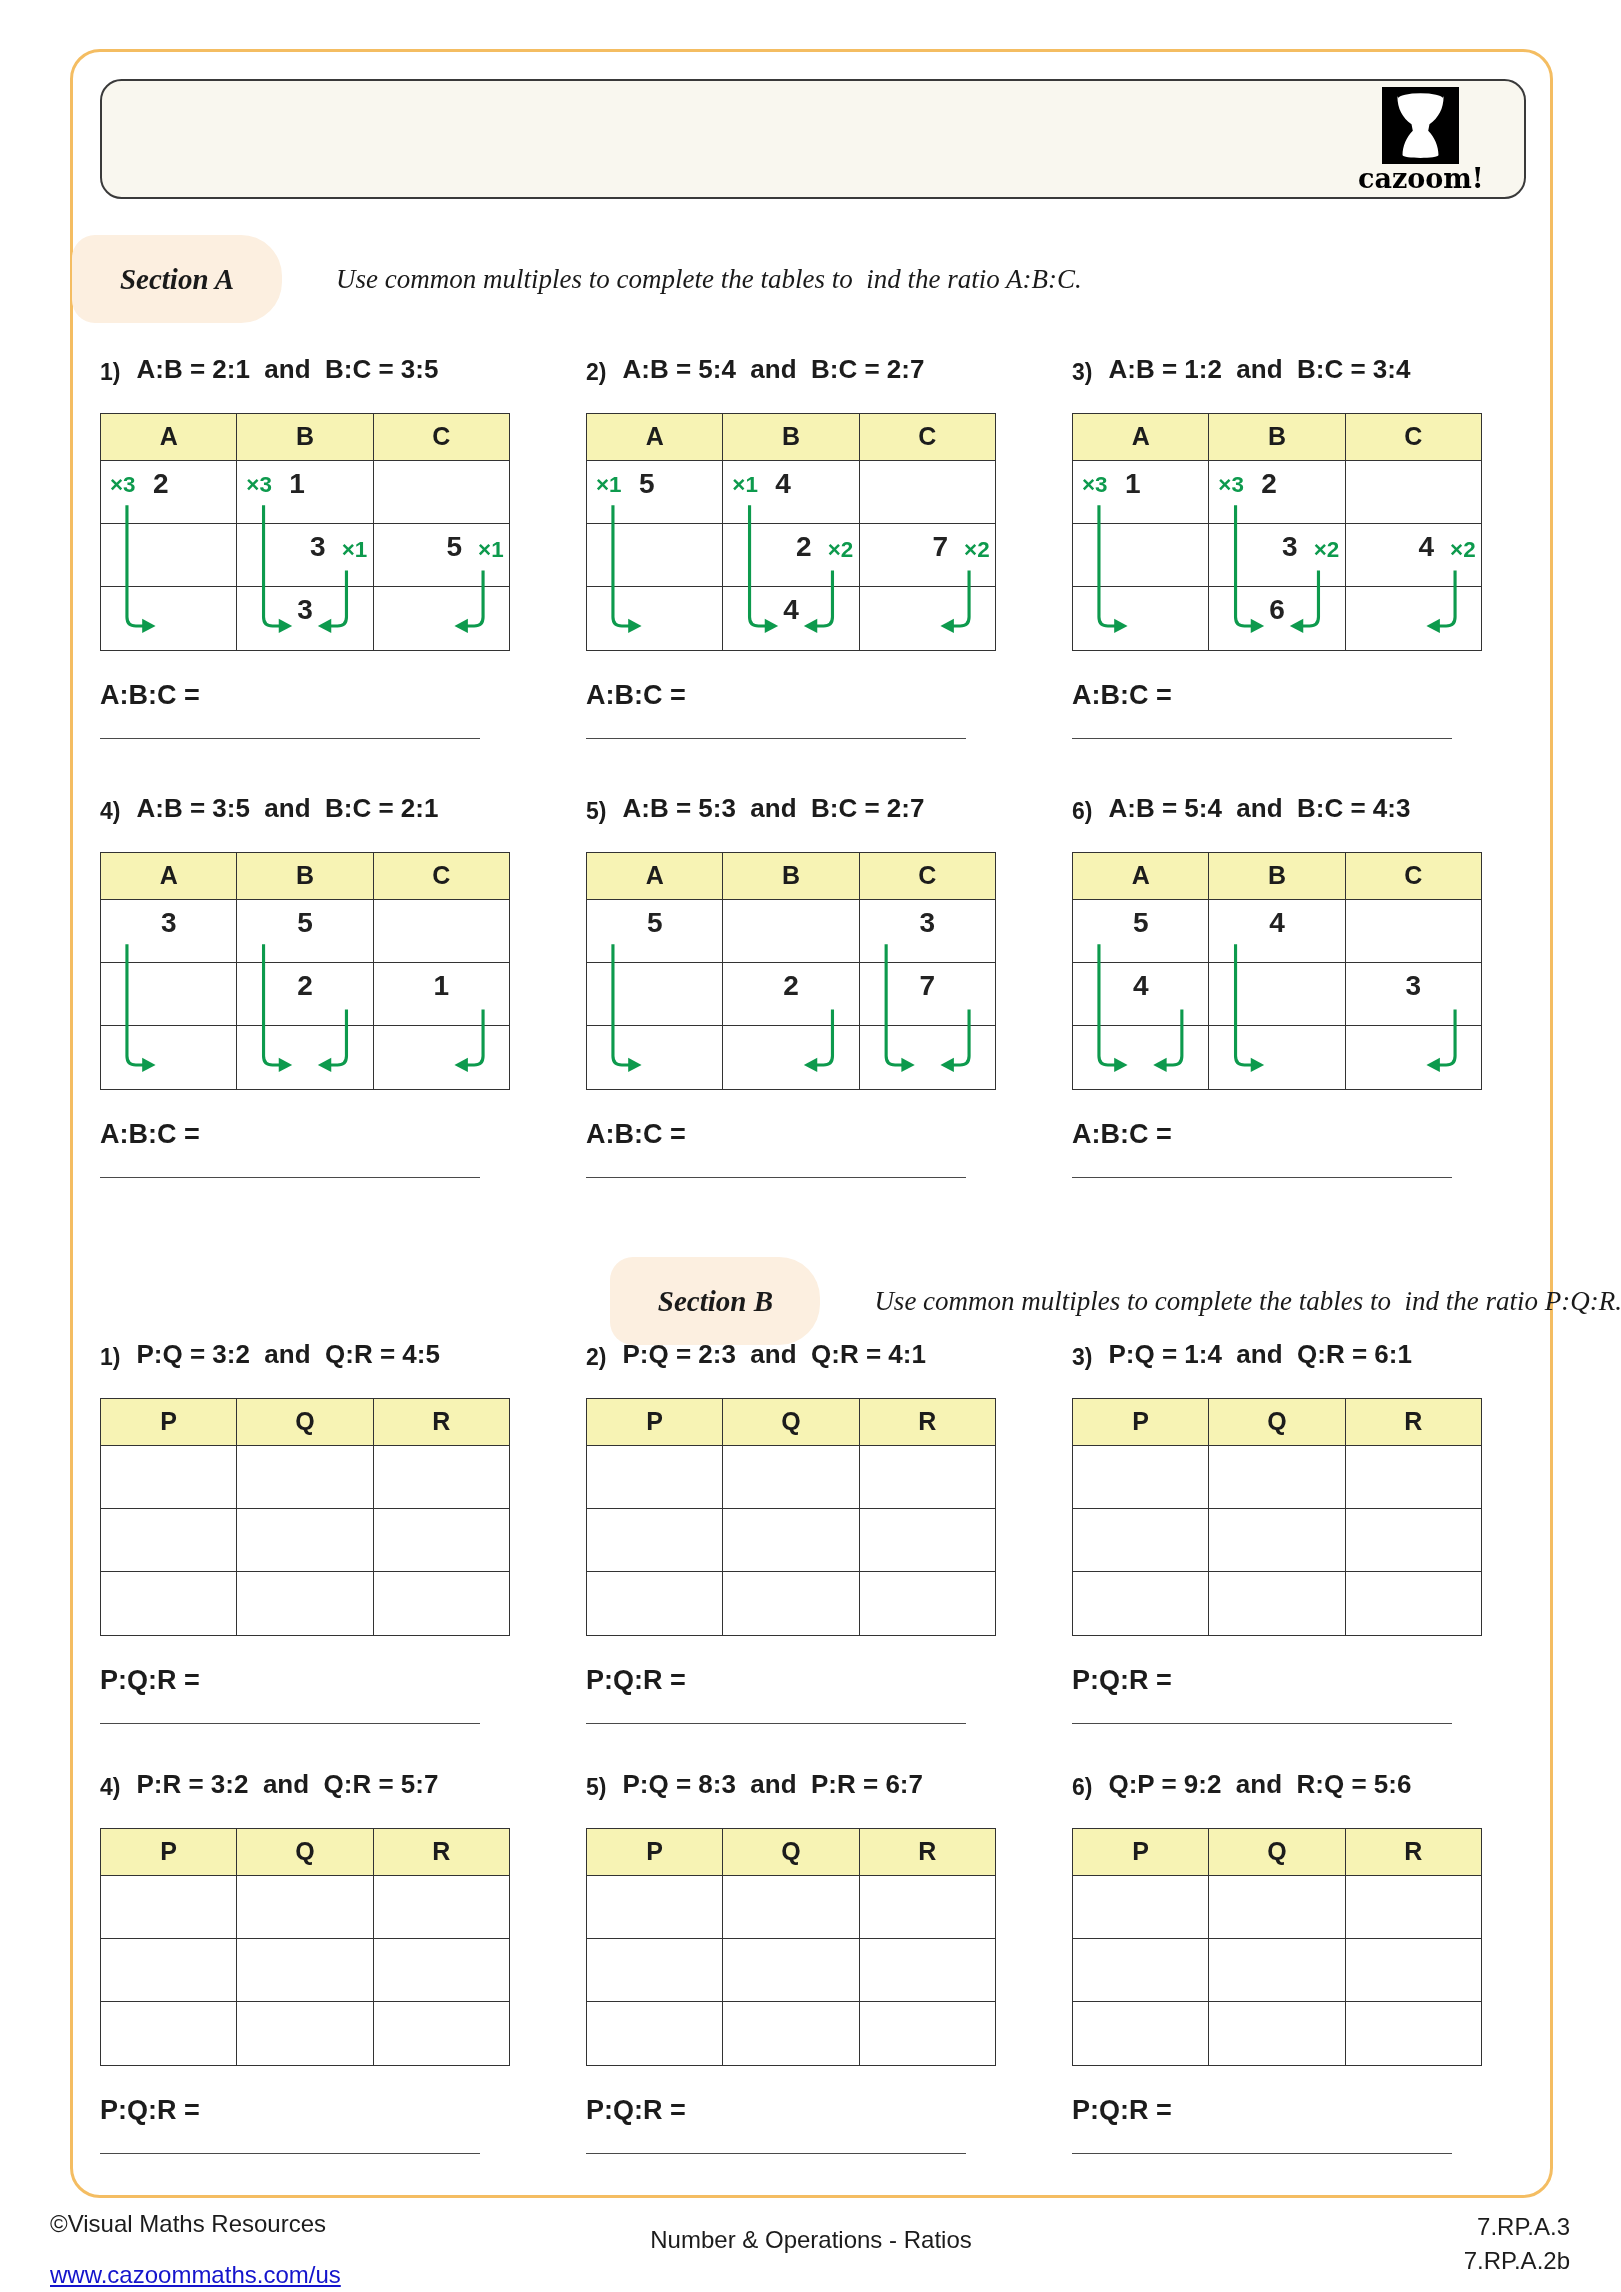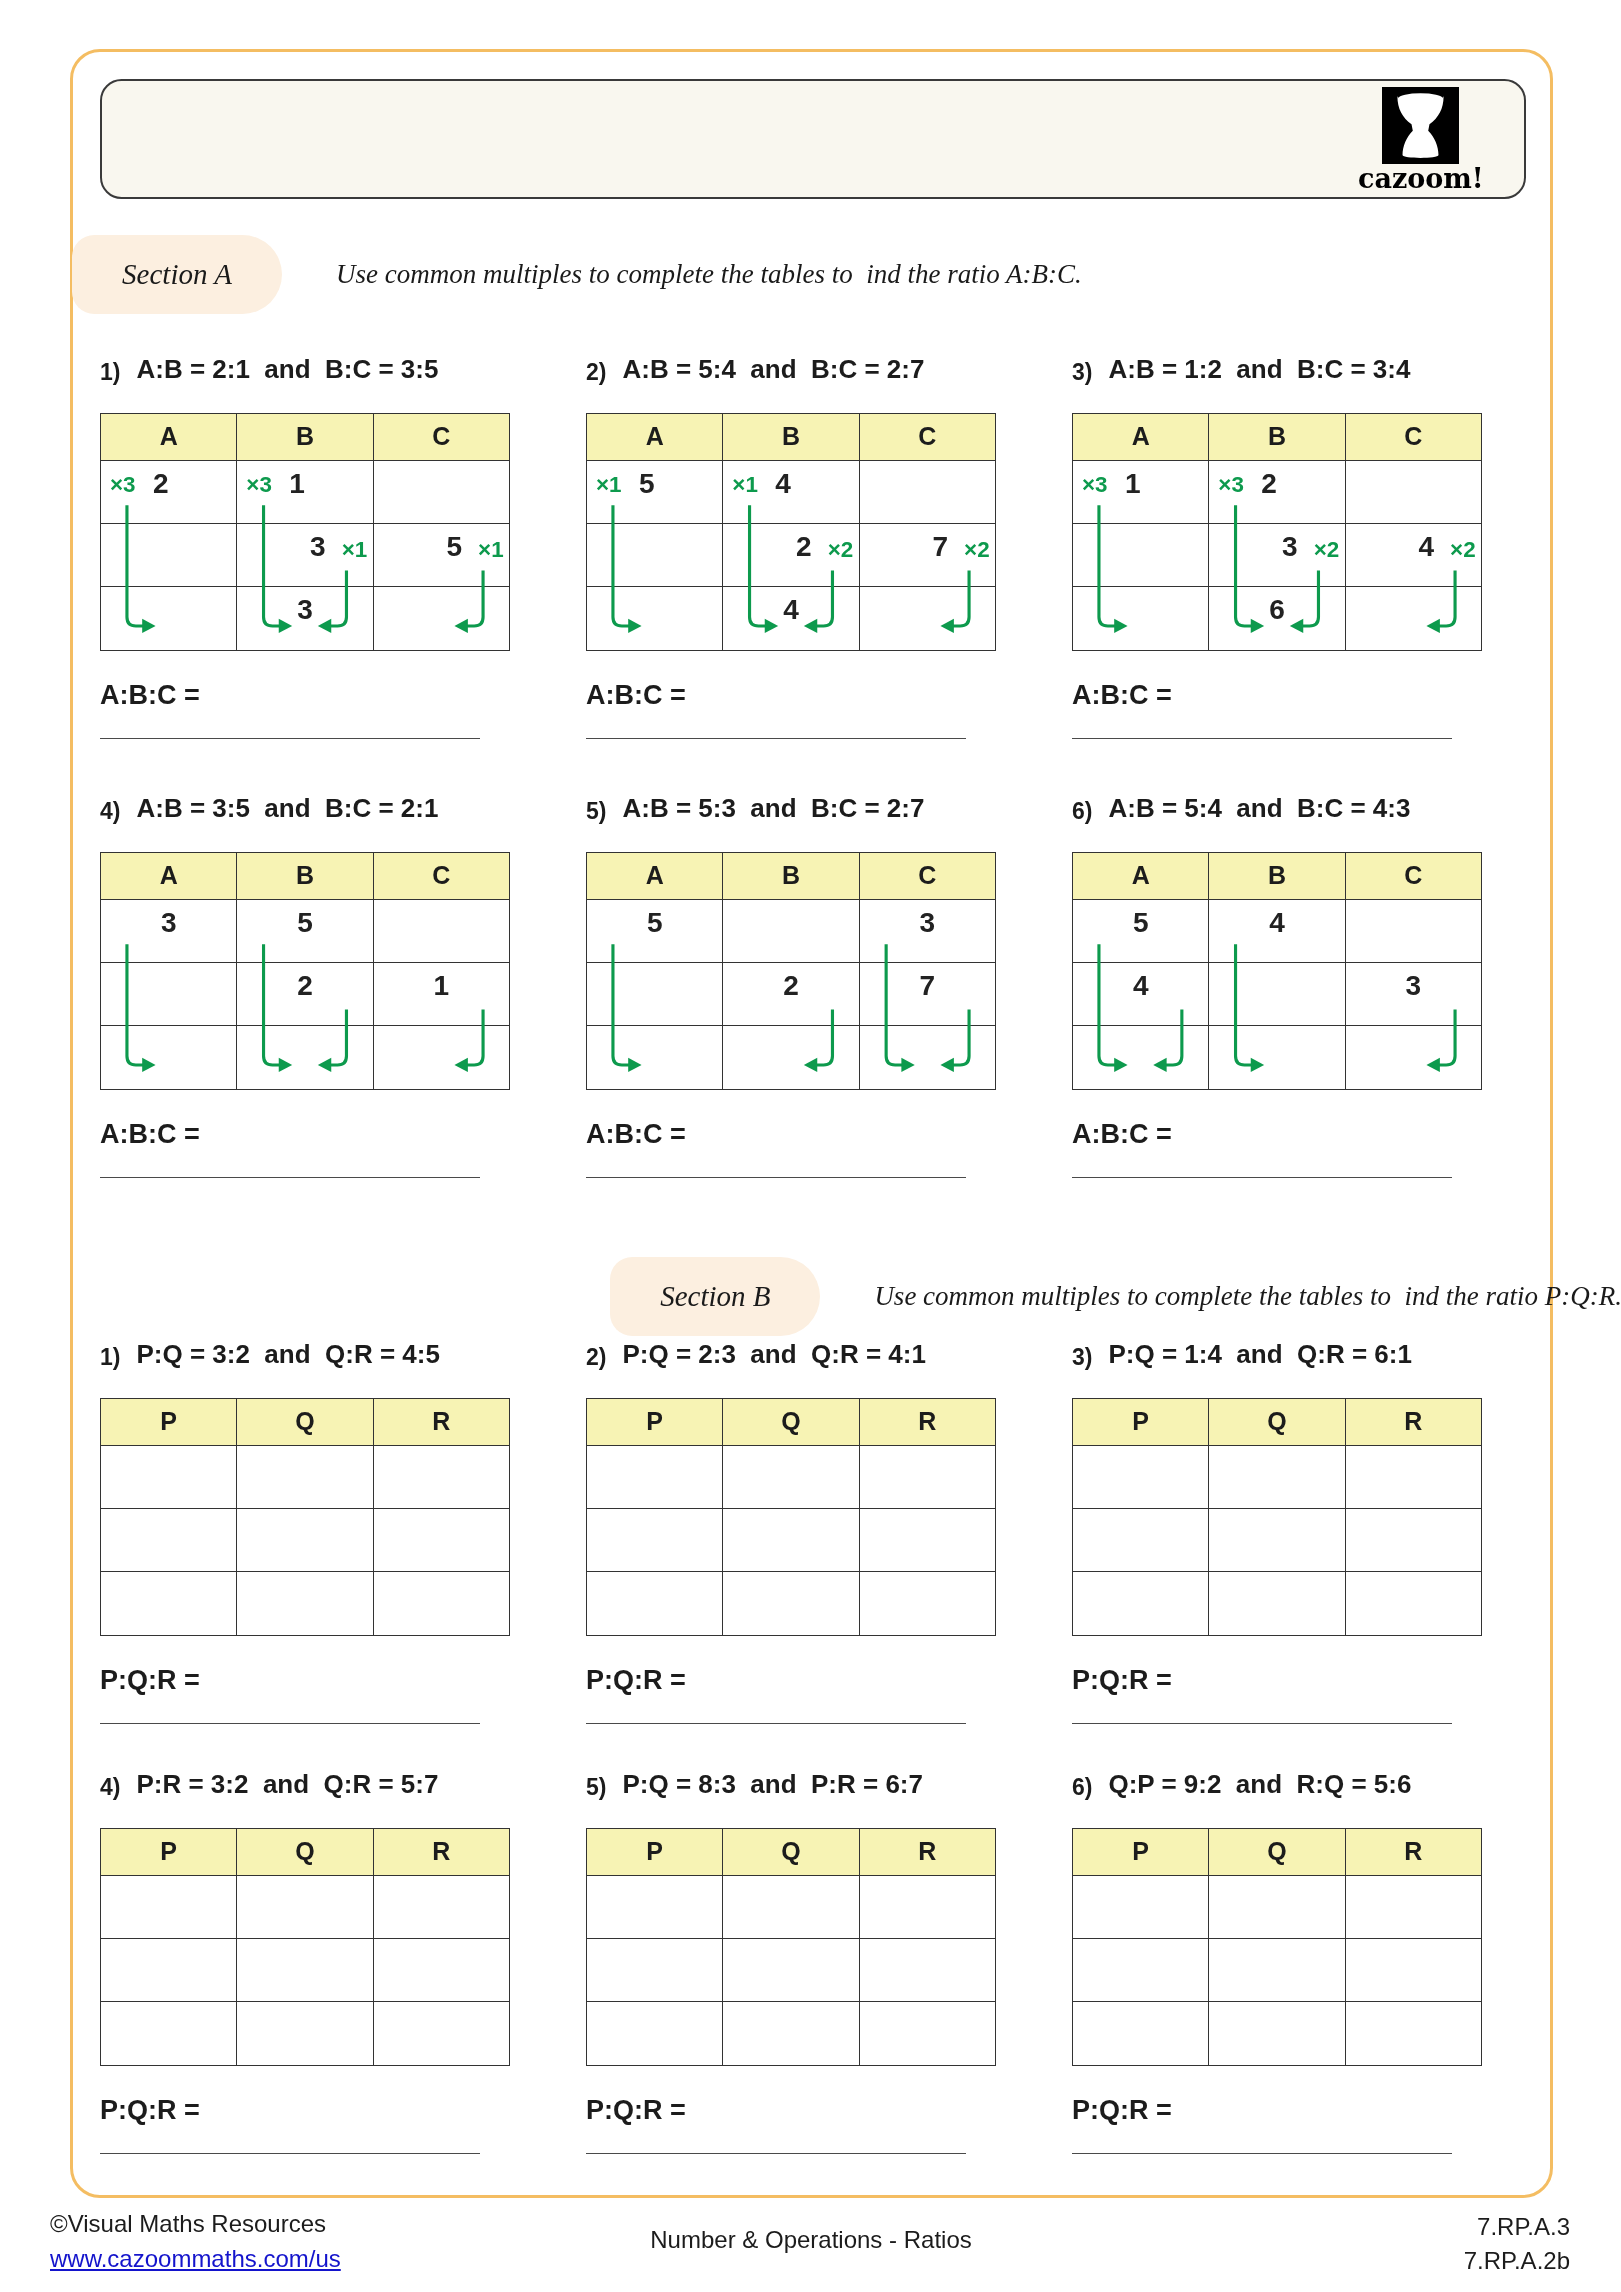--- a/index.html
+++ b/index.html
@@ -24,23 +24,23 @@
   }
   .logo{position:absolute;right:41px;top:6.3px;width:125px;text-align:center;}
   .logo-box{width:77px;height:77px;background:#000;margin:0 auto;display:block;}
   .logo-text{font-family:"DejaVu Serif",serif;font-weight:bold;font-size:27px;color:#000;margin-top:0px;line-height:29px;}
 
   
   .sec-head{position:absolute;left:0;width:100%;display:flex;align-items:center;}
   #sec-head-a{top:235px;}
   #sec-head-b{top:1257px;justify-content:flex-end;}
   .sec-pill{
-    margin-left:72px;width:210px;height:79px;background:#FCEFE0;
+    margin-left:72px;width:210px;height:88px;background:#FCEFE0;
     border-radius:23px 41px 41px 23px;display:flex;align-items:center;justify-content:center;
-    font-family:"Liberation Serif",serif;font-style:italic;font-weight:normal;font-size:29px;color:#1a1a1a;
+    font-family:"Liberation Serif",serif;font-style:italic;font-weight:bold;font-size:29px;color:#1a1a1a;
   }
   .sec-instruction{
     margin-left:54px;font-family:"Liberation Serif",serif;font-style:italic;
     font-size:27px;color:#1a1a1a;white-space:pre-wrap;
   }
 
   
   .prob-row{position:absolute;left:0;width:100%;display:flex;padding-left:100px;}
   #row-a1{top:354px;}
   #row-a2{top:793px;}
@@ -68,21 +68,21 @@
   .m-left{left:9px;top:10.7px;}
   .m-right{right:5.4px;top:12.5px;}
   .arrows-overlay{position:absolute;left:0;top:0;width:410px;height:238px;pointer-events:none;}
 
   .ans-label{margin-top:29px;font-size:27px;font-weight:bold;}
   .ans-line{width:380px;border-top:1.8px solid #4a4a4a;margin-top:27px;}
 
   
   .footer{position:absolute;left:0;top:2210px;width:100%;height:82px;font-size:24px;}
   .f-left{position:absolute;left:50px;top:0;}
-  .f-copy{margin:0 0 7px 0;}
+  .f-copy{margin:0 0 23px 0;}
   .f-url{color:#1414CC;}
   .f-center{position:absolute;left:0;right:0;top:16px;text-align:center;}
   .f-right{position:absolute;right:52px;top:0;text-align:right;line-height:34px;}
 </style>
 </head>
 <body>
 
 <div class="page-border"></div>
 
 <div class="title-box">

